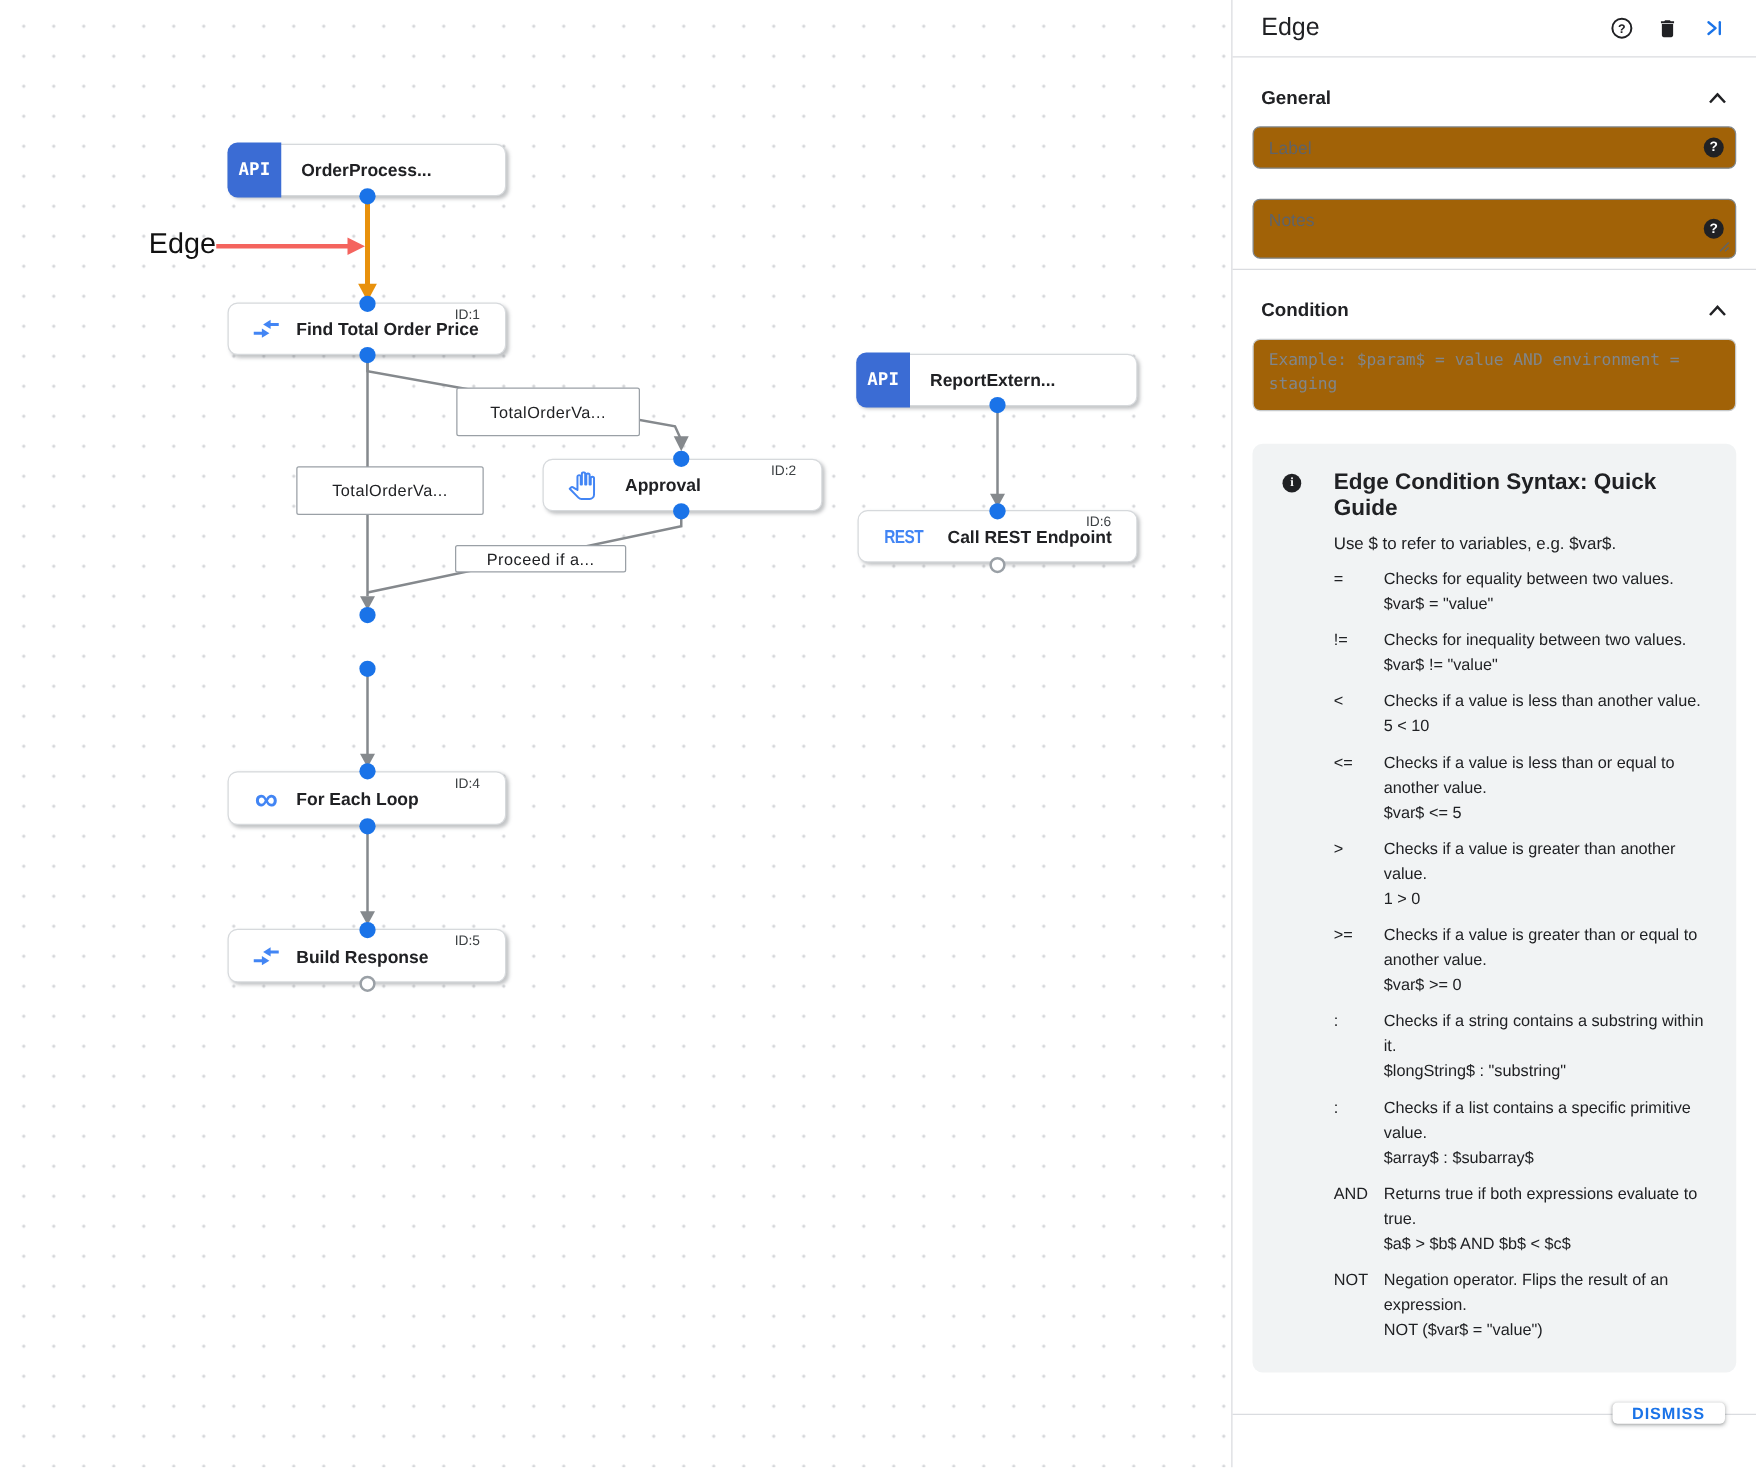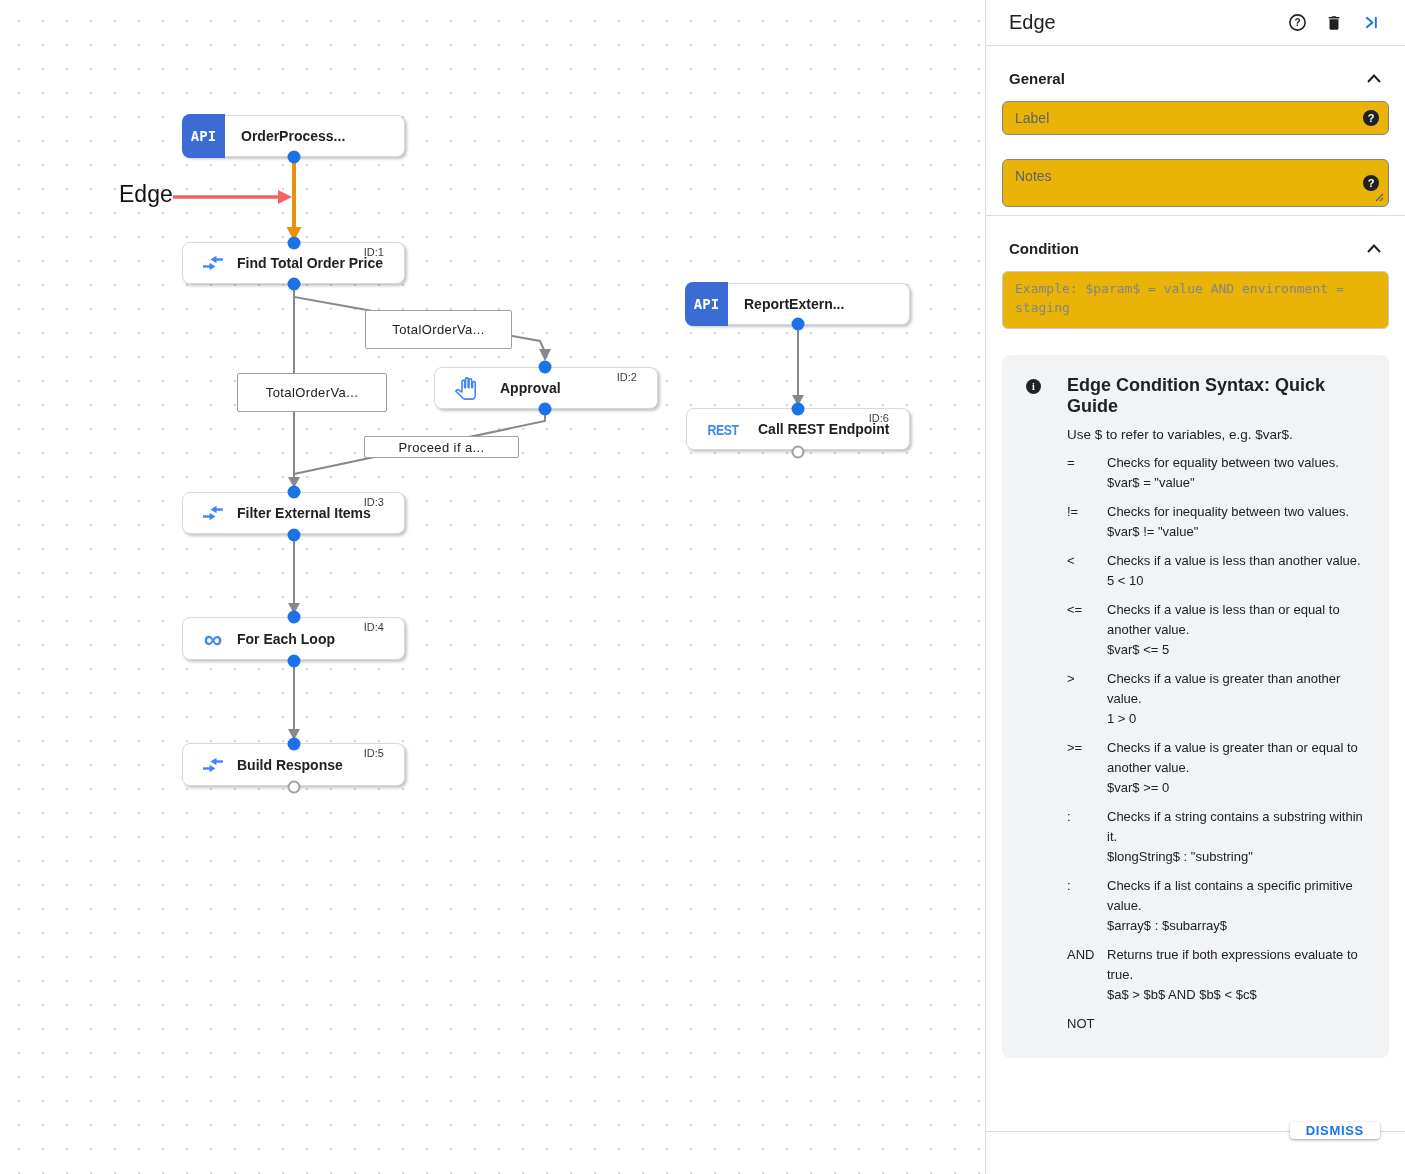--- a/index.html
+++ b/index.html
@@ -70,21 +70,21 @@
   .panel-body { padding:0 16px; }
   .section-head {
     display:flex; align-items:center; justify-content:space-between;
     padding:24px 8px 14px 7px;
   }
   .section-title { font-size:15px; font-weight:700; color:#202124; }
 
   .field { position:relative; margin:0 0 24px 0; }
   .field input, .field textarea, .cond textarea {
     width:100%; font-family:"Liberation Sans", sans-serif; font-size:14px; color:#202124;
-    border:1px solid #80868b; border-radius:6px; background:#eab308; outline:none; display:block;
+    border:1px solid #80868b; border-radius:6px; background:#a16207; outline:none; display:block;
   }
   .field input { height:34px; padding:0 38px 0 12px; }
   .field textarea { height:48px; padding:8px 38px 8px 12px; resize:none; }
   .field input::placeholder, .field textarea::placeholder { color:#5f6368; opacity:1; }
   .qmark {
     position:absolute; right:10px; width:16px; height:16px; border-radius:50%;
     background:#202124; color:#fff; font-size:11px; font-weight:700;
     display:flex; align-items:center; justify-content:center;
   }
   .qmark.center { top:50%; transform:translateY(-50%); }
@@ -195,32 +195,20 @@
       <div class="api-badge">API</div>
       <span class="node-title">ReportExtern...</span>
     </div>
 
     <div class="node" style="left:686px;top:408px;width:224px">
       <span class="node-id">ID:6</span>
       <span class="rest-badge">REST</span>
       <span class="node-title">Call REST Endpoint</span>
     </div>
 
-    <div class="node" style="left:182px;top:492px">
-      <span class="node-id">ID:3</span>
-      <span class="icon-wrap">
-        <svg width="22" height="18" viewBox="0 0 22 18">
-          <line x1="1" y1="12.5" x2="8" y2="12.5" stroke="#4285f4" stroke-width="2.4"></line>
-          <polygon points="7.5,8.8 7.5,16.2 13.5,12.5" fill="#4285f4"></polygon>
-          <line x1="21" y1="5.5" x2="14" y2="5.5" stroke="#4285f4" stroke-width="2.4"></line>
-          <polygon points="14.5,1.8 14.5,9.2 8.5,5.5" fill="#4285f4"></polygon>
-        </svg>
-      </span>
-      <span class="node-title">Filter External Items</span>
-    </div>
 
     <div class="node" style="left:182px;top:617px;height:43px">
       <span class="node-id">ID:4</span>
       <span class="icon-wrap">
         <span class="loop-glyph">∞</span>
       </span>
       <span class="node-title">For Each Loop</span>
     </div>
 
     <div class="node" style="left:182px;top:743px;height:43px">
@@ -231,21 +219,21 @@
           <polygon points="7.5,8.8 7.5,16.2 13.5,12.5" fill="#4285f4"></polygon>
           <line x1="21" y1="5.5" x2="14" y2="5.5" stroke="#4285f4" stroke-width="2.4"></line>
           <polygon points="14.5,1.8 14.5,9.2 8.5,5.5" fill="#4285f4"></polygon>
         </svg>
       </span>
       <span class="node-title">Build Response</span>
     </div>
 
     <div class="edge-label" style="left:365px;top:310px;width:147px">TotalOrderVa...</div>
     <div class="edge-label" style="left:237px;top:373px;width:150px">TotalOrderVa...</div>
-    <div class="edge-label" style="left:364px;top:436px;width:155px;height:22px">Proceed if a...</div>
+    <div class="edge-label" style="left:364px;top:436px;width:137px;height:22px">Proceed if a...</div>
 
     <div class="dot" style="left:294px;top:157px"></div>
     <div class="dot" style="left:294px;top:243px"></div>
     <div class="dot" style="left:294px;top:284px"></div>
     <div class="dot" style="left:545px;top:367px"></div>
     <div class="dot" style="left:545px;top:409px"></div>
     <div class="dot" style="left:798px;top:324px"></div>
     <div class="dot" style="left:798px;top:409px"></div>
     <div class="dot-hollow" style="left:798px;top:452px"></div>
     <div class="dot" style="left:294px;top:492px"></div>
@@ -362,20 +350,22 @@
             <span class="body"><span>Checks if a list contains a specific primitive value.</span>
             <span class="ex">$array$ : $subarray$</span></span>
           </div>
           <div class="grow">
             <span class="op">AND</span>
             <span class="body"><span>Returns true if both expressions evaluate to true.</span>
             <span class="ex">$a$ &gt; $b$ AND $b$ &lt; $c$</span></span>
           </div>
           <div class="grow">
             <span class="op">NOT</span>
+            <span class="body"><span>Negation operator. Flips the result of an expression.</span>
+            <span class="ex">NOT ($var$ = "value")</span></span>
           </div>
         </div>
       </div>
     </div>
 
     <div class="panel-footer-line"></div>
     <button class="dismiss-btn">DISMISS</button>
   </div>
 </div>
 

